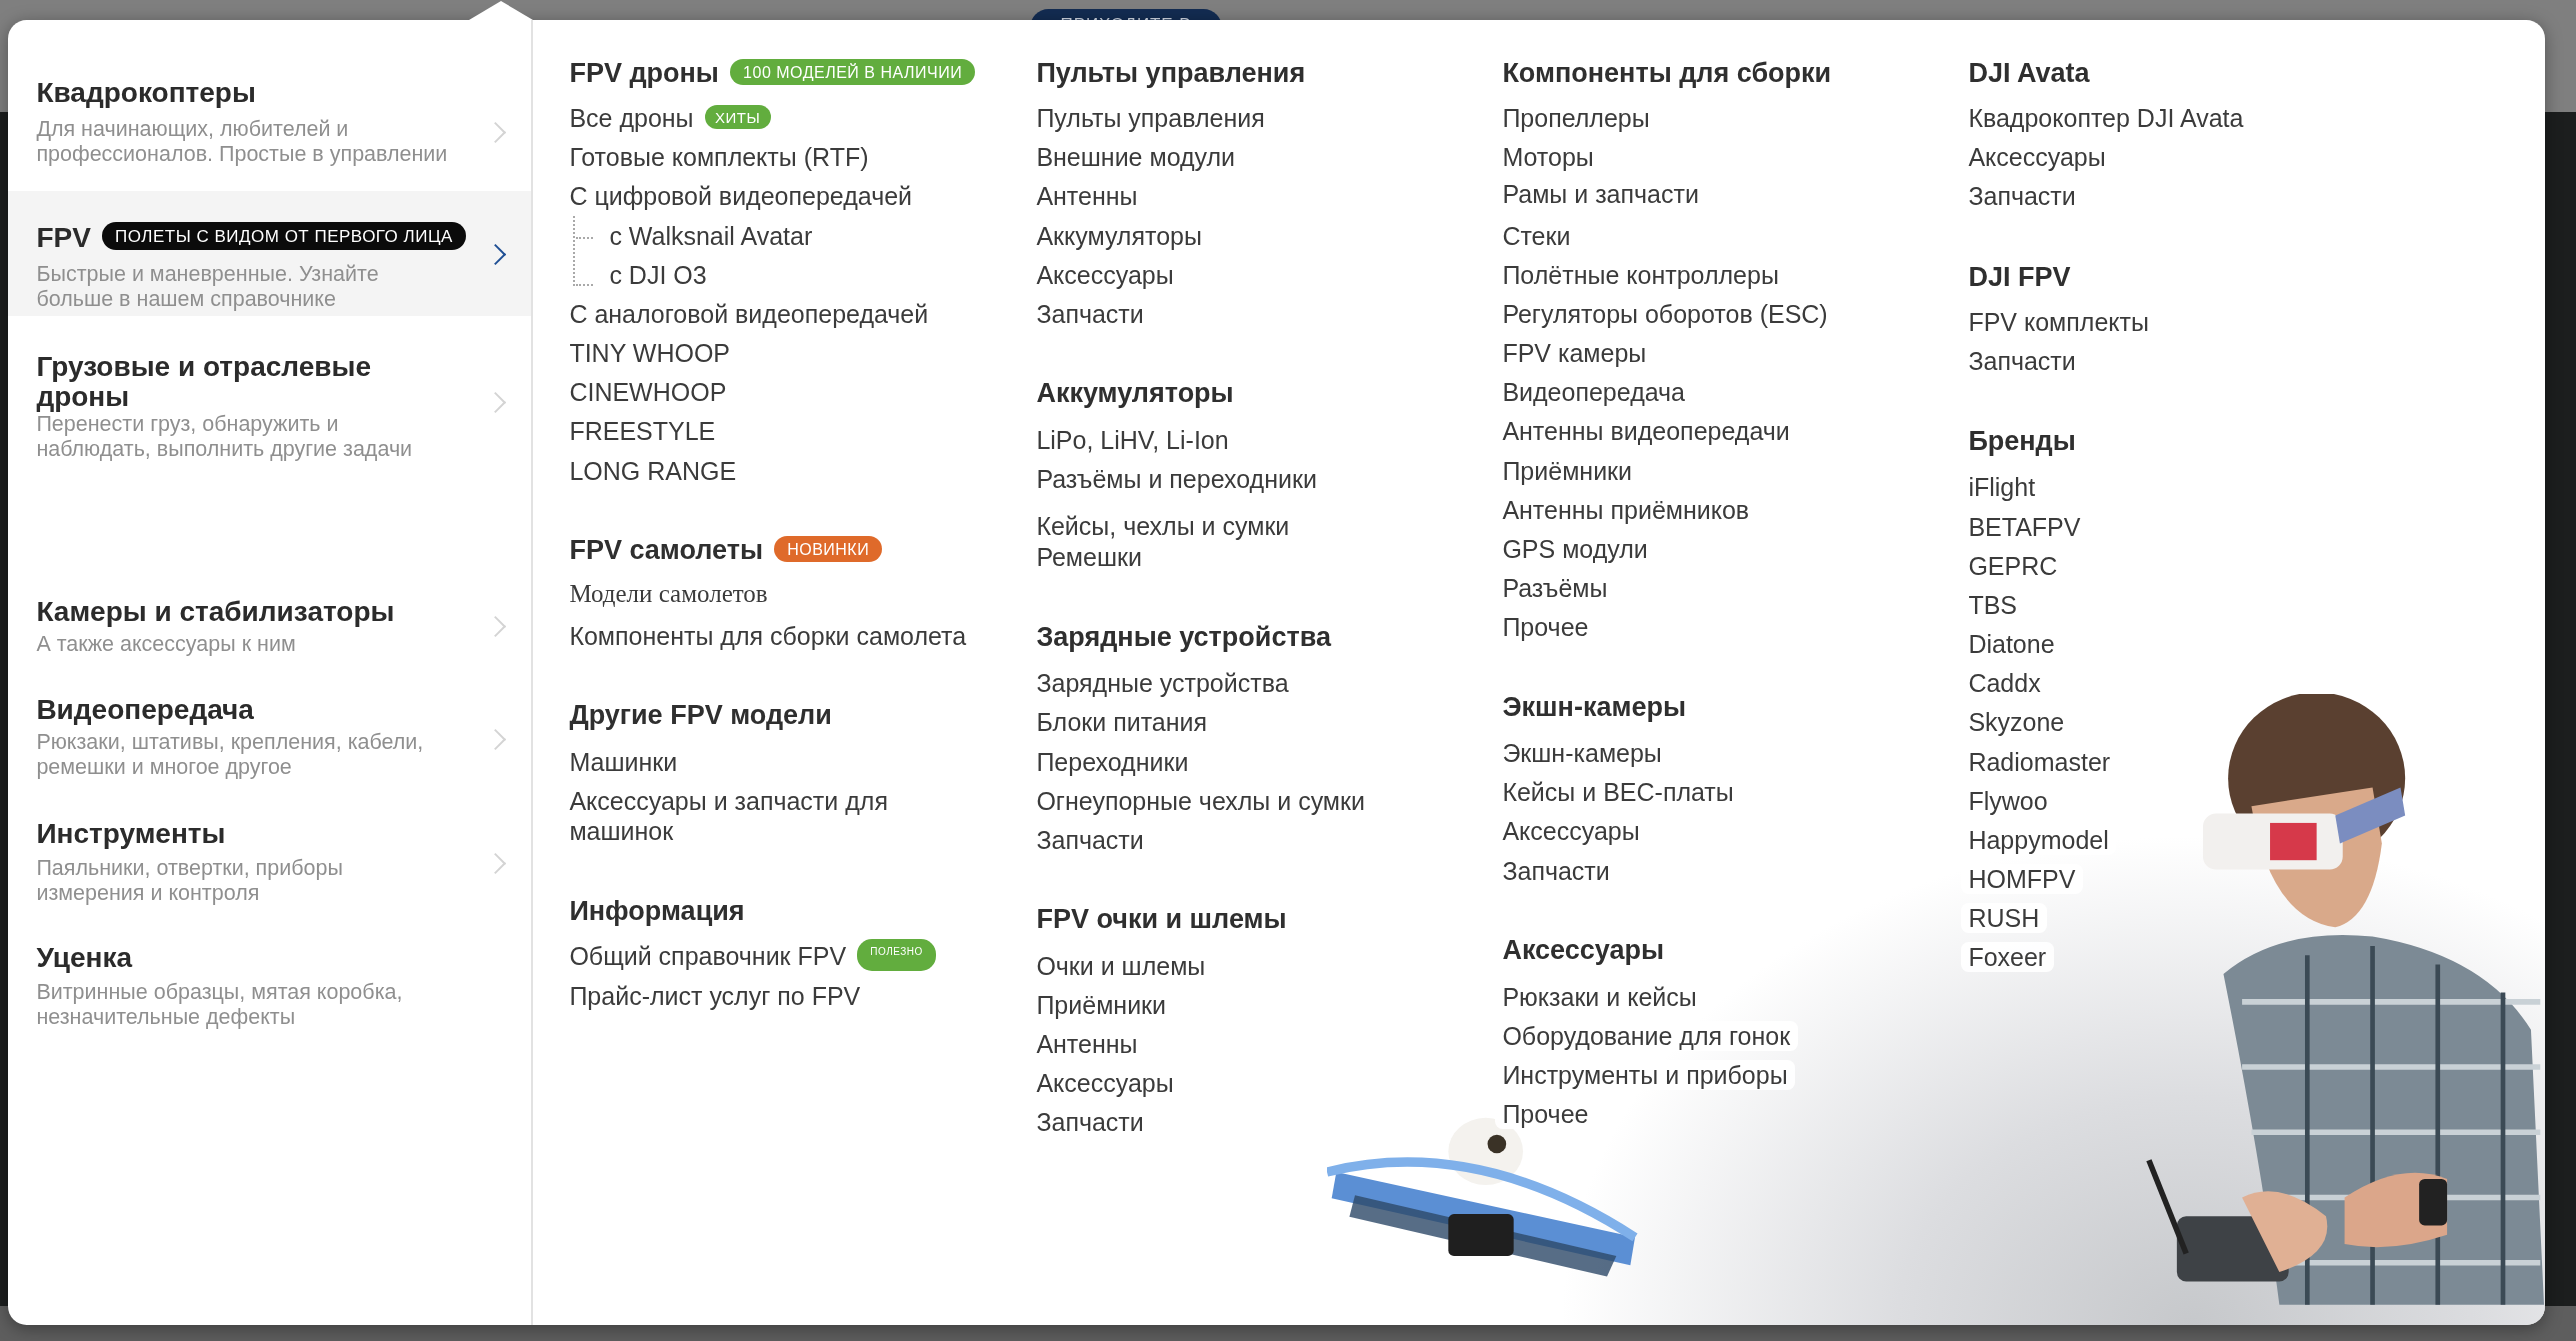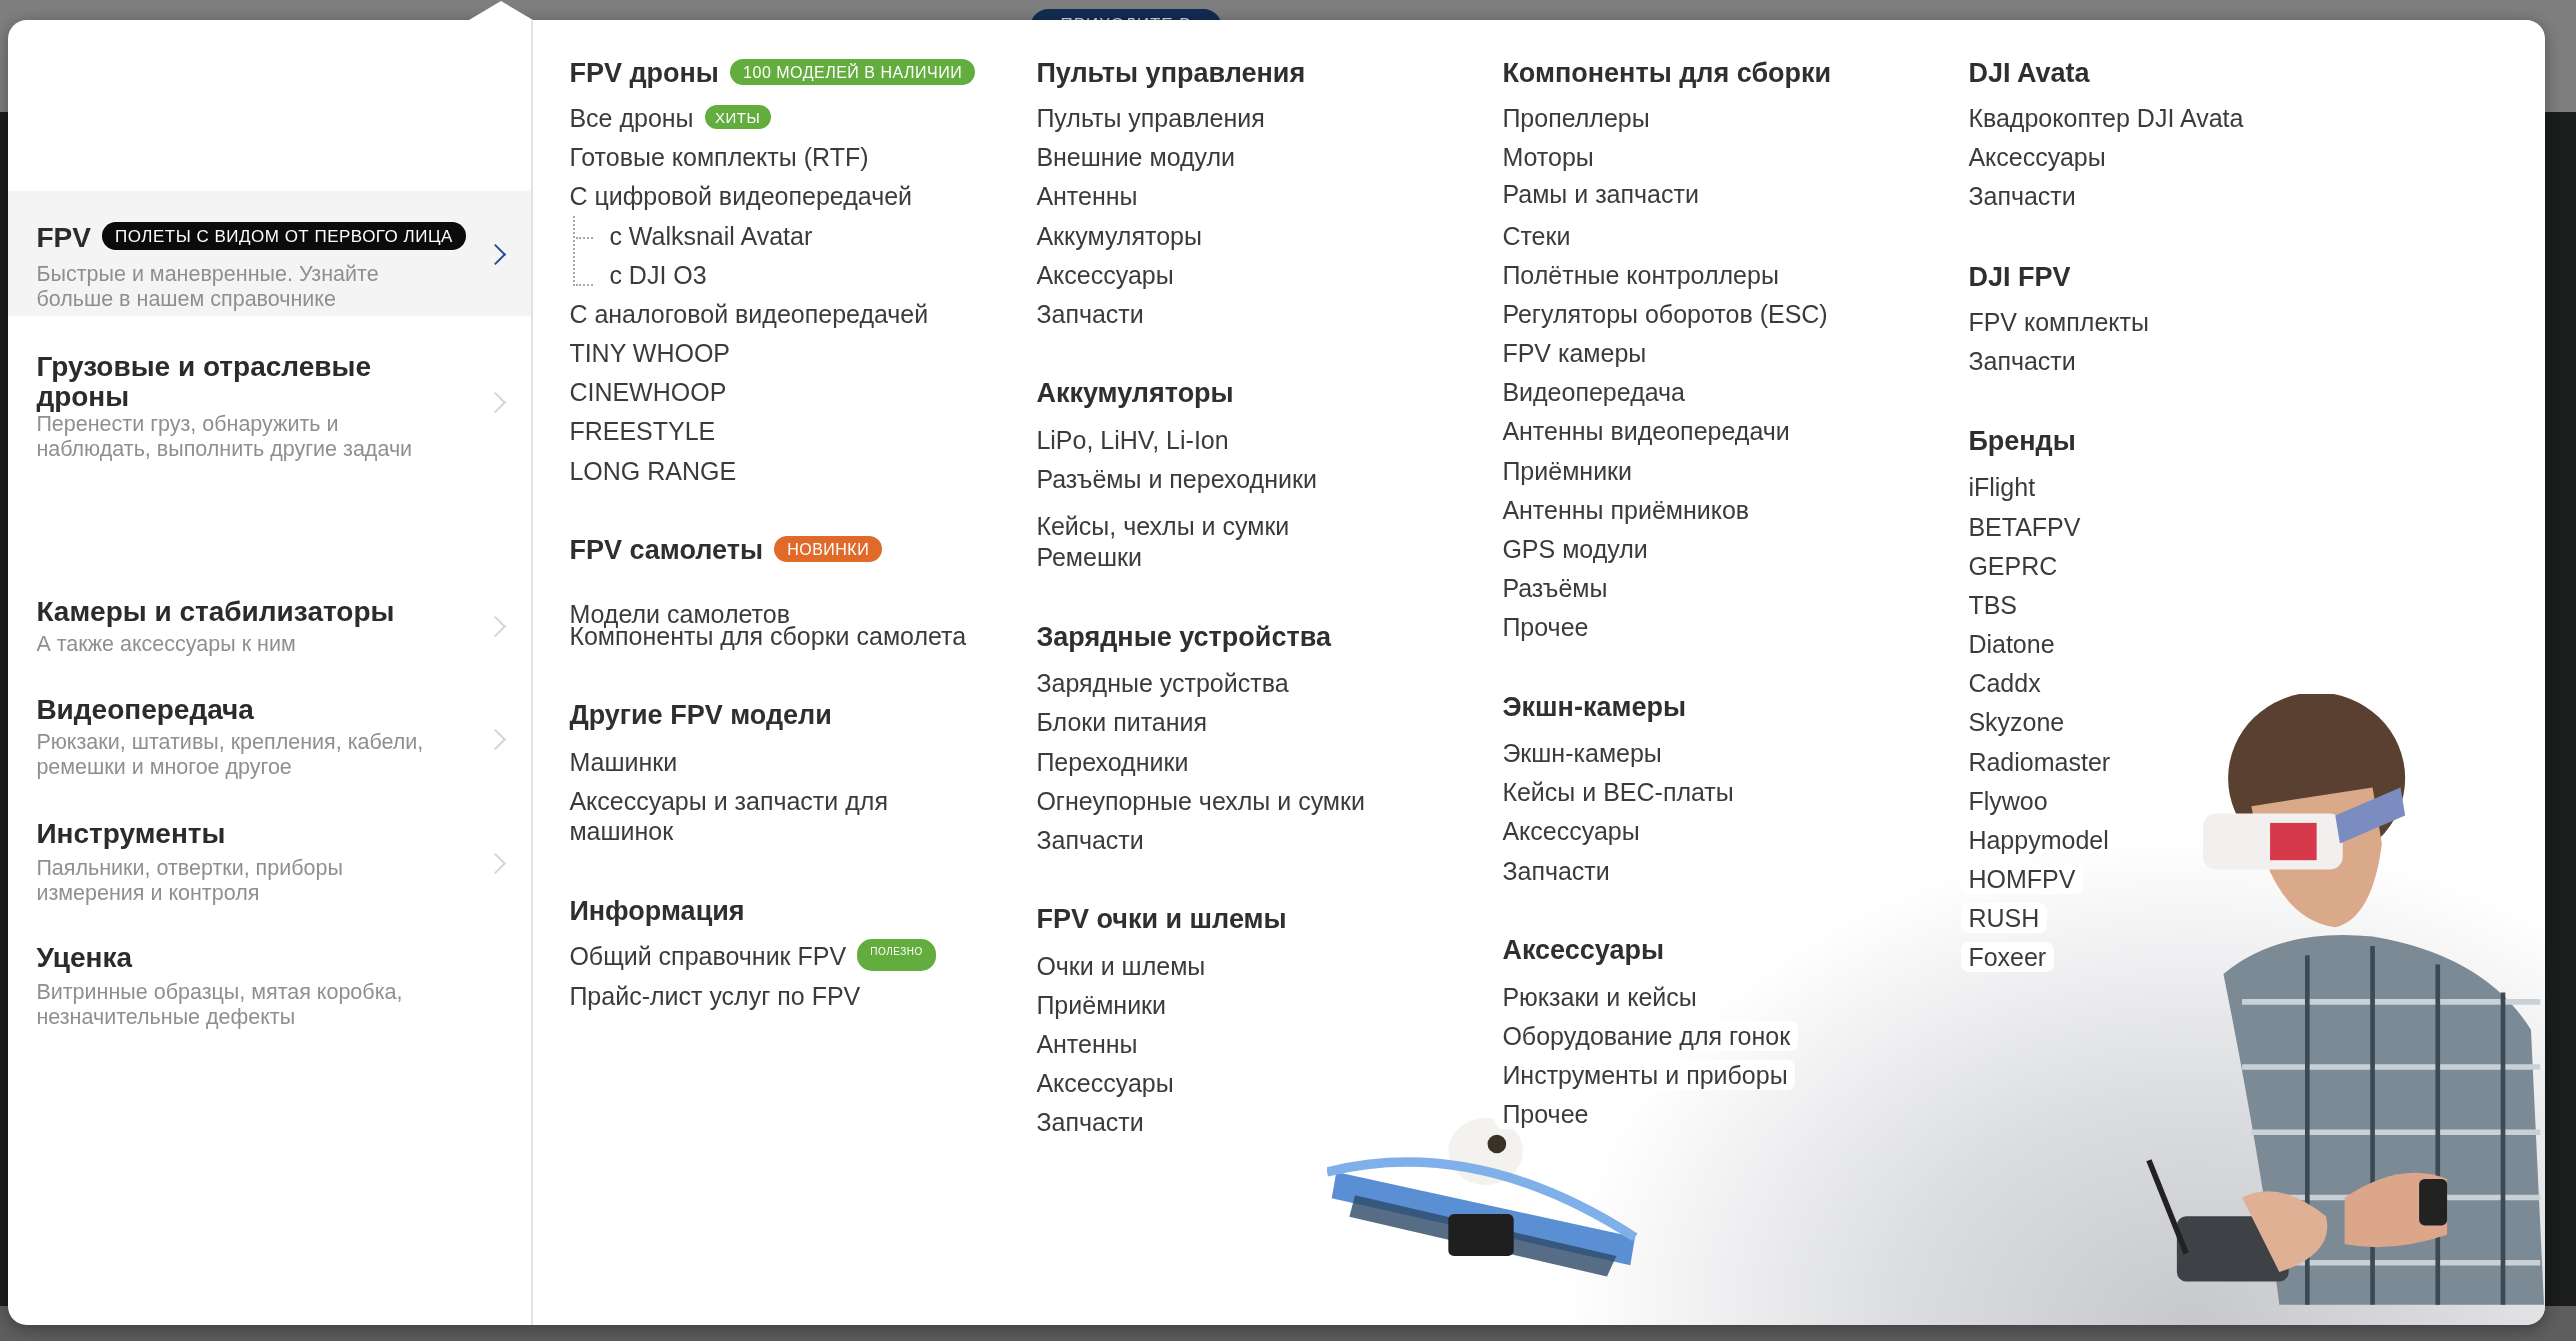--- a/index.html
+++ b/index.html
@@ -96,20 +96,25 @@
     <path d="M160 330 L480 330 M160 400 L480 400 M170 470 L480 470 M180 540 L480 540 M200 610 L480 610" stroke="#c9d1d6" stroke-width="6"></path>
     <path d="M230 280 L230 655 M300 270 L300 655 M370 290 L370 655 M440 320 L440 655" stroke="#3b4a55" stroke-width="5"></path>
     <rect x="90" y="560" width="120" height="70" rx="10" fill="#3e4246"></rect>
     <line x1="60" y1="500" x2="100" y2="600" stroke="#222" stroke-width="6"></line>
     <path d="M160 540 Q200 520 250 560 Q260 600 200 620 Z" fill="#e0b094"></path>
     <path d="M270 540 Q330 500 380 520 L380 580 Q320 600 270 590 Z" fill="#dba68a"></path>
     <rect x="350" y="520" width="30" height="50" rx="6" fill="#222"></rect>
   </svg>
 
   <div class="sidebar">
+    <div class="side-item" style="top:35px;height:145px;">
+      <div class="side-title" style="top:23px;">Квадрокоптеры</div>
+      <div class="side-desc" style="top:62px;">Для начинающих, любителей и профессионалов. Простые в управлении</div>
+      <div class="side-chev" style="top:70px;"></div>
+    </div>
 
     <div class="side-item active" style="top:171px;height:125px;">
       <div class="side-title" style="top:32px;"><span>FPV</span><span class="badge black">ПОЛЕТЫ С ВИДОМ ОТ ПЕРВОГО ЛИЦА</span></div>
       <div class="side-desc" style="top:71px;">Быстрые и маневренные. Узнайте больше в нашем справочнике</div>
       <div class="side-chev" style="top:56px;"></div>
     </div>
 
     <div class="side-item" style="top:312px;height:138px;">
       <div class="side-title" style="top:20.5px;width:392px;">Грузовые и отраслевые дроны</div>
       <div class="side-desc" style="top:80px;">Перенести груз, обнаружить и наблюдать, выполнить другие задачи</div>
@@ -151,21 +156,21 @@
     <div class="tree-h" style="left:6.5px;top:264px;"></div>
     <div class="link" style="top:201px;left:40px;">с Walksnail Avatar</div>
     <div class="link" style="top:240px;left:40px;">с DJI O3</div>
     <div class="link" style="top:279px;">С аналоговой видеопередачей</div>
     <div class="link" style="top:318px;">TINY WHOOP</div>
     <div class="link" style="top:357px;">CINEWHOOP</div>
     <div class="link" style="top:396px;">FREESTYLE</div>
     <div class="link" style="top:436px;">LONG RANGE</div>
 
     <div class="sec-title" style="top:514px;"><span>FPV самолеты</span><span class="badge orange">НОВИНКИ</span></div>
-    <div class="link" style="top:579px;">Модели самолетов</div>
+    <div class="link" style="top:559px;font-family:Liberation Serif, serif;">Модели самолетов</div>
     <div class="link" style="top:601px;">Компоненты для сборки самолета</div>
 
     <div class="sec-title" style="top:679px;">Другие FPV модели</div>
     <div class="link" style="top:727px;">Машинки</div>
     <div class="link wrap" style="top:766px;">Аксессуары и запчасти для машинок</div>
 
     <div class="sec-title" style="top:875px;">Информация</div>
     <div class="link" style="top:921px;"><span>Общий справочник FPV</span><span class="badge green" style="font-size:10px;height:32px;line-height:25px;">ПОЛЕЗНО</span></div>
     <div class="link" style="top:961px;">Прайс-лист услуг по FPV</div>
   </div>

